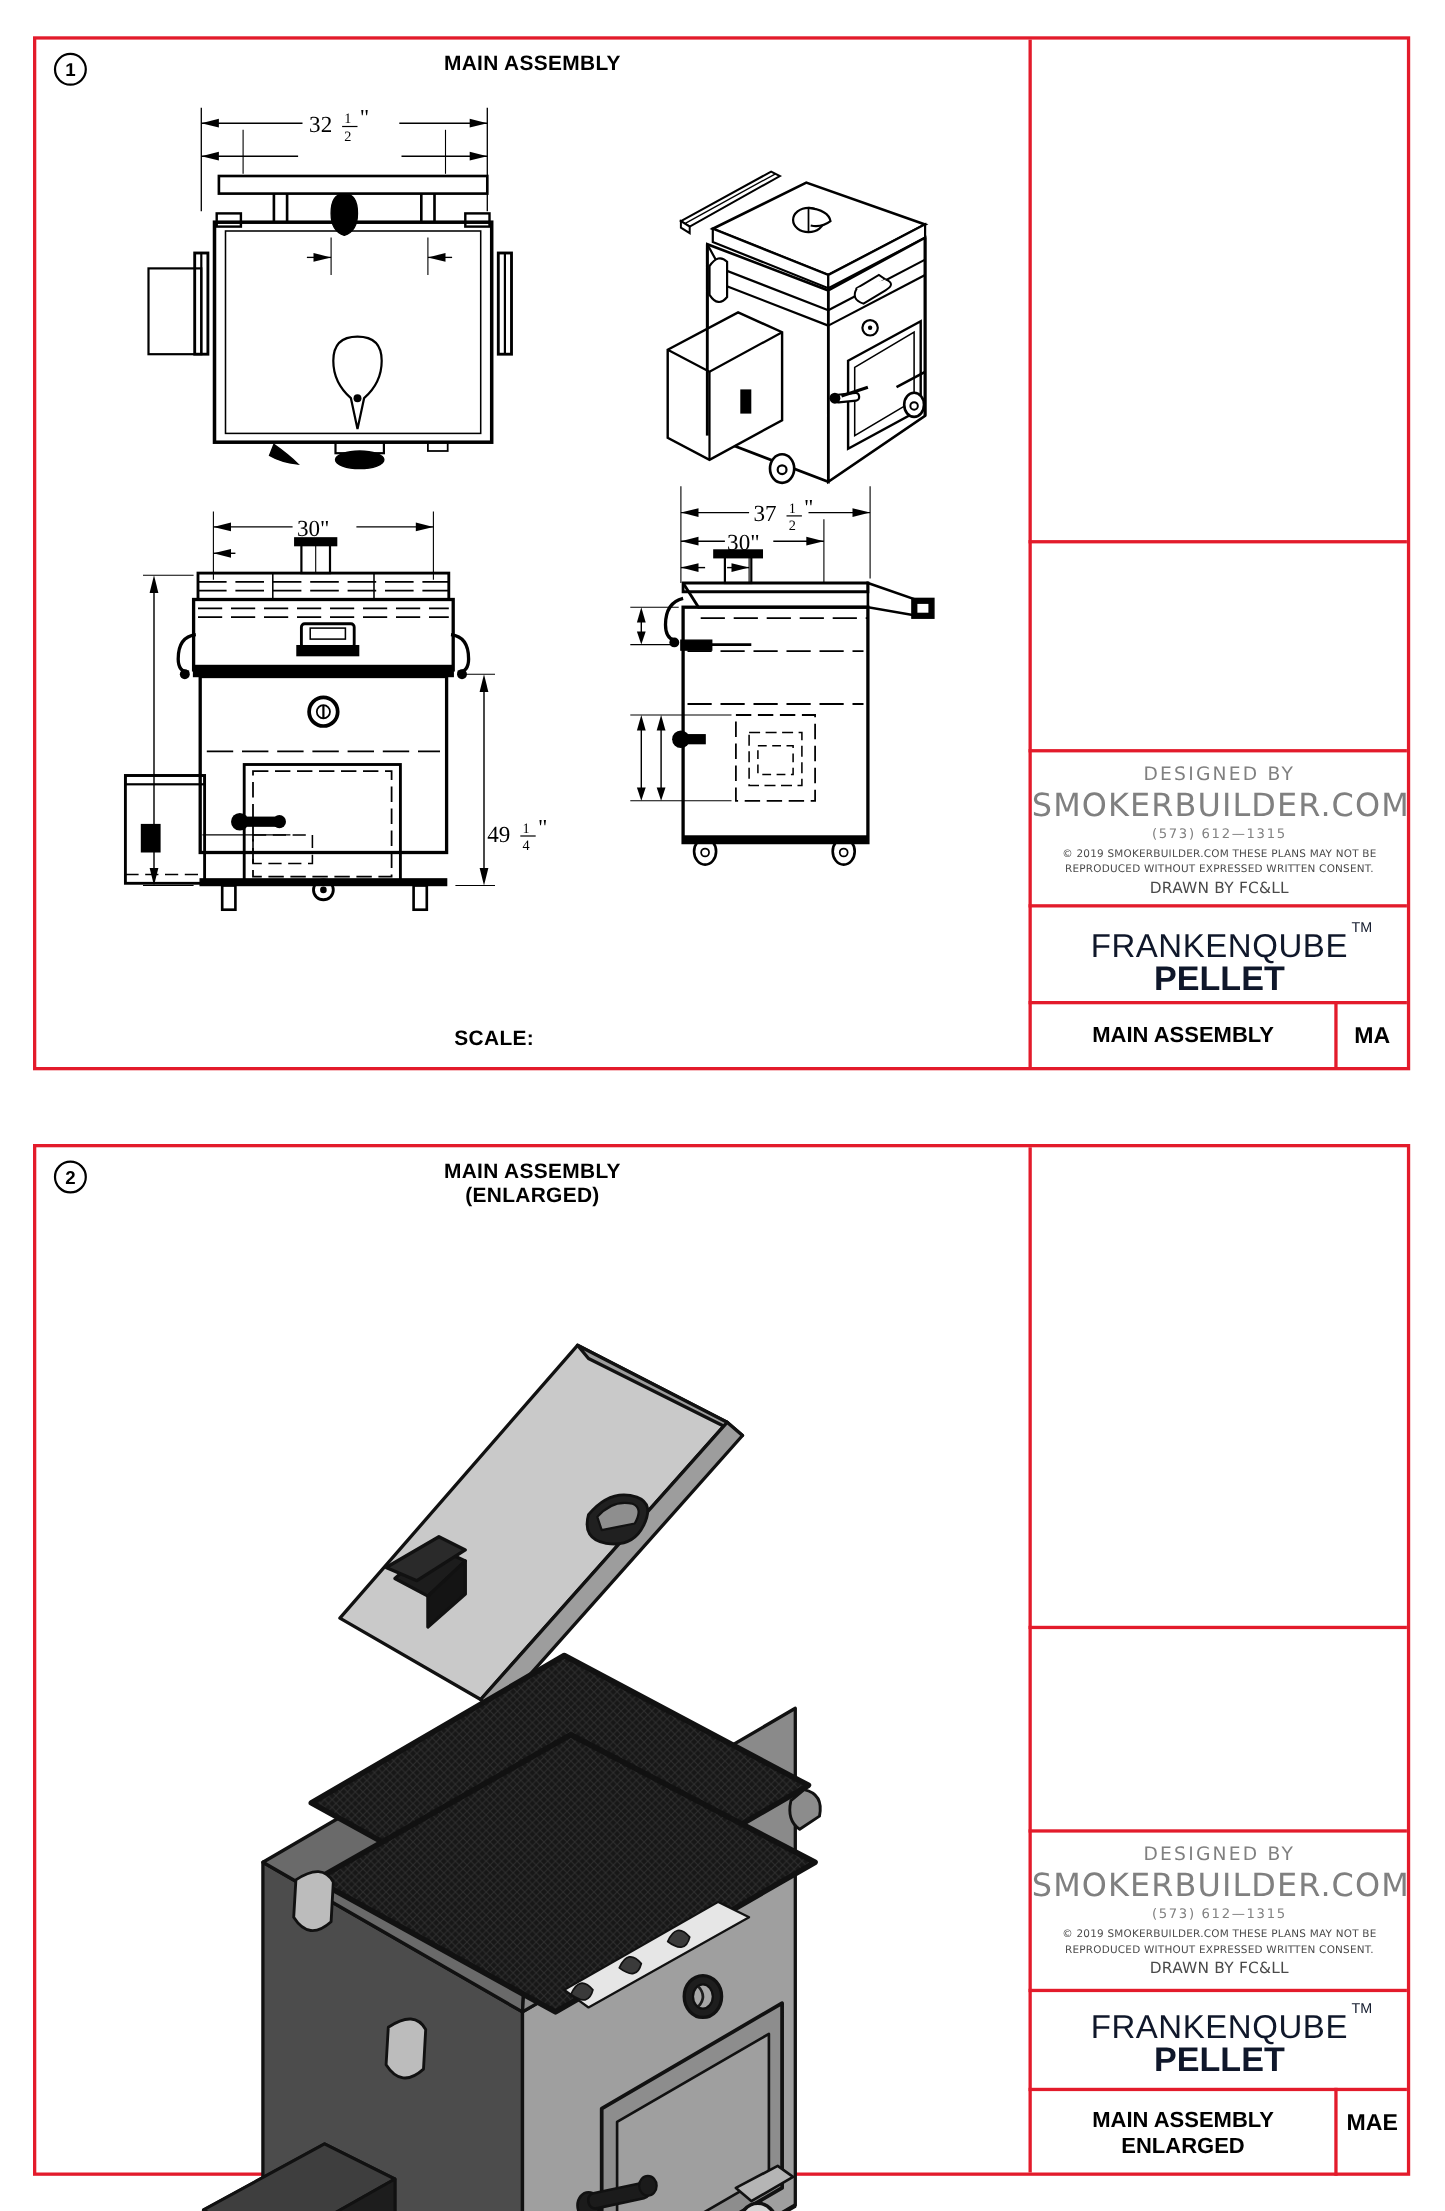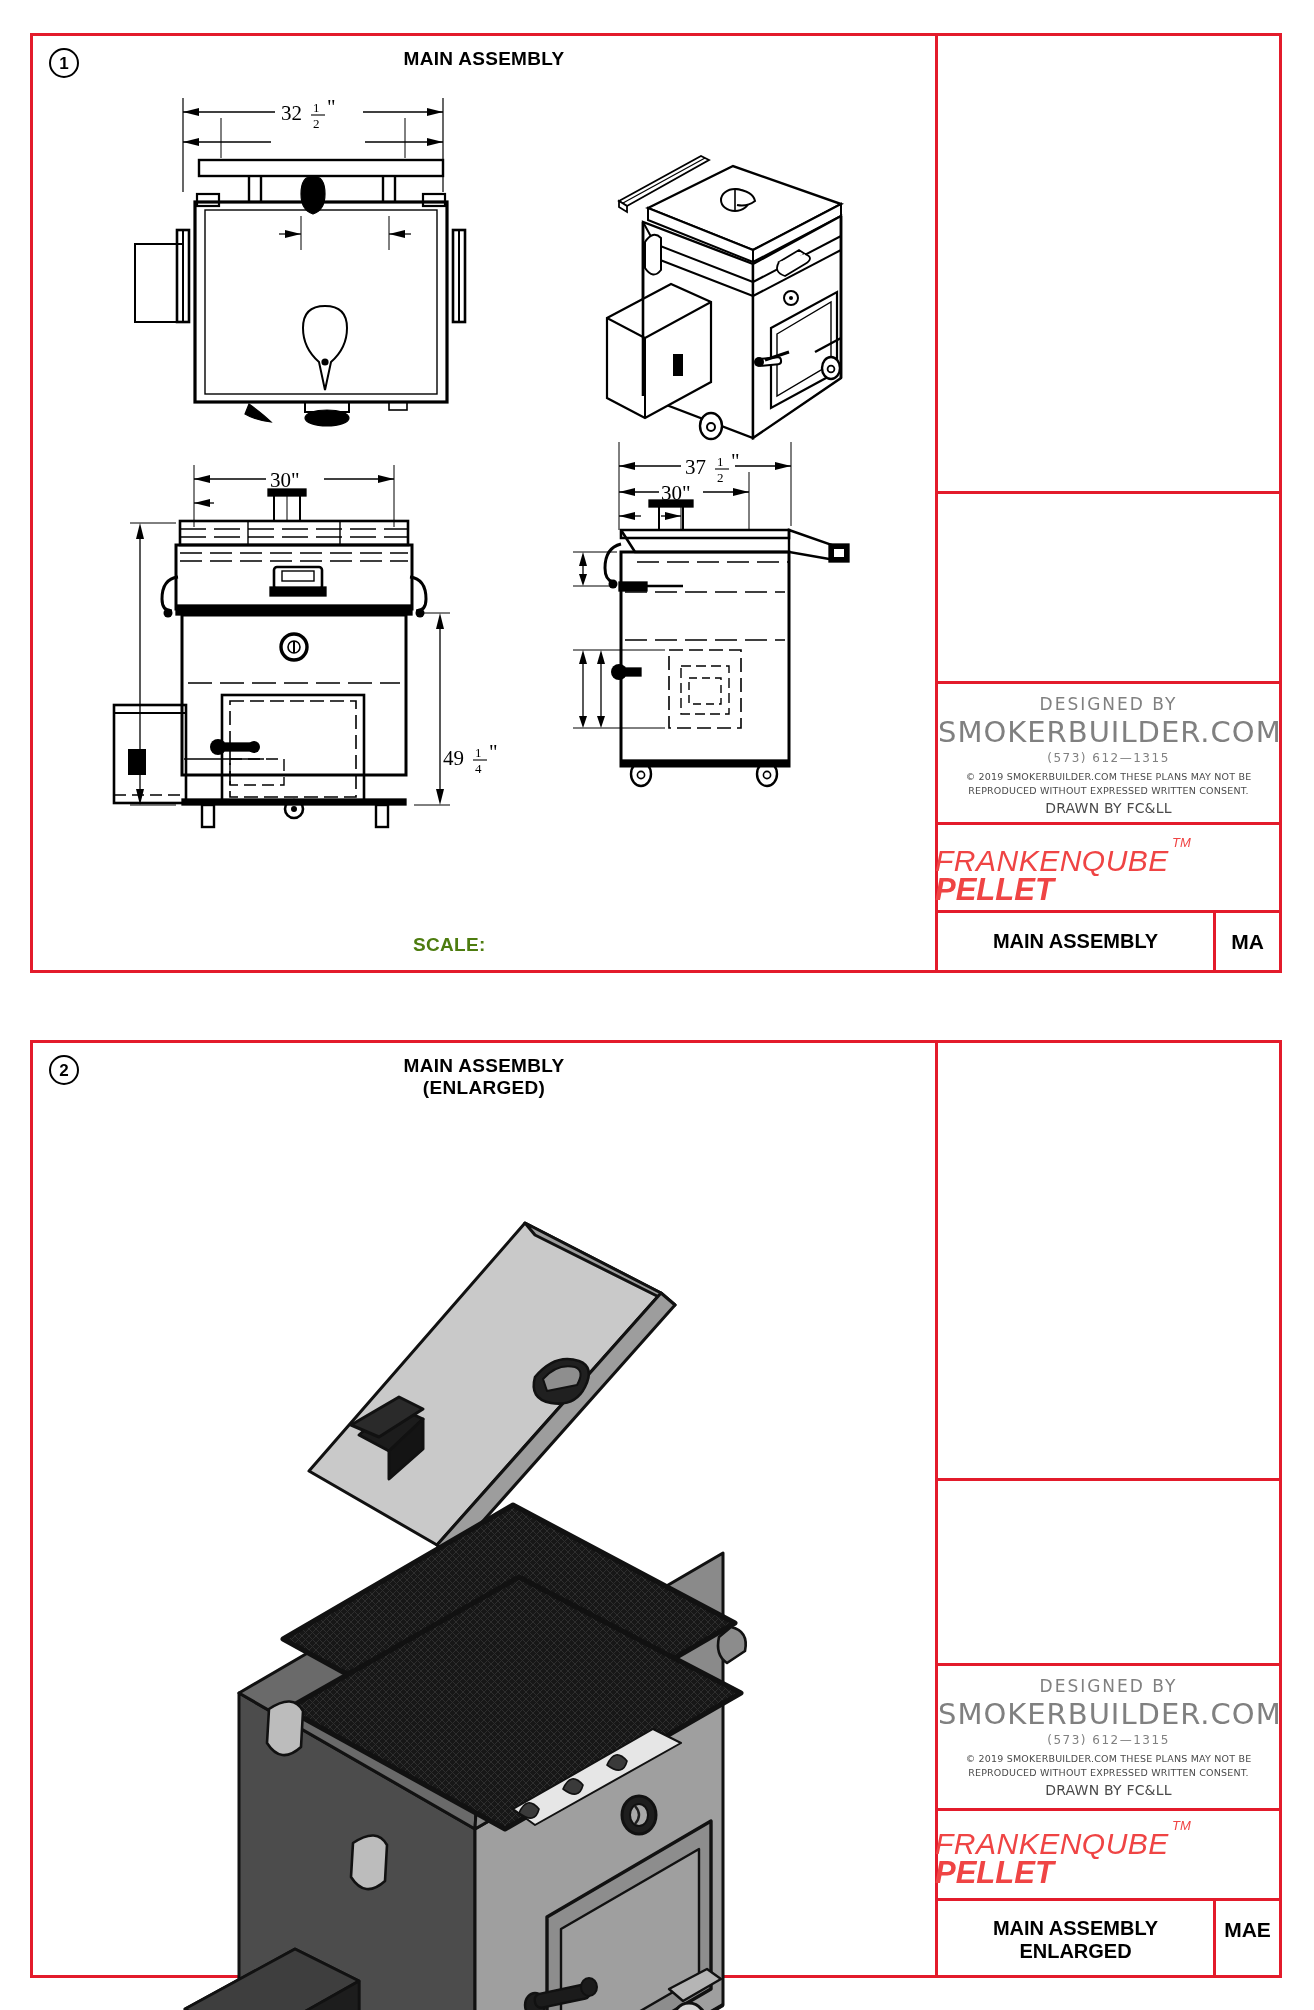--- a/index.html
+++ b/index.html
@@ -37,41 +37,41 @@
     font-size:17px;font-weight:700;color:#000;
     display:flex;align-items:center;justify-content:center;
     line-height:1;
   }
   .panel-title{
     position:absolute;text-align:center;
     font-size:19px;font-weight:700;color:#000;letter-spacing:.3px;
     line-height:1.18;
   }
   .scale-label{
-    position:absolute;font-size:19px;font-weight:700;color:#4d7c0f;
+    position:absolute;font-size:19px;font-weight:700;color:#000000;
     letter-spacing:.3px;
   }
 
   
   .tb{position:absolute;box-sizing:border-box;}
   .tb-designed{
     text-align:center;color:#808080;
     font-family:"DejaVu Sans", sans-serif;
   }
   .tb-designed .l1{font-size:17px;letter-spacing:2px;display:block;}
   .tb-designed .l2{font-size:29px;letter-spacing:1px;display:block;margin-top:1px;}
   .tb-designed .l3{font-size:12px;letter-spacing:1.5px;display:block;margin-top:2px;}
   .tb-copy{
     text-align:center;color:#4a4a4a;font-size:9.5px;line-height:1.45;
     letter-spacing:.2px;margin-top:5px;
     font-family:"DejaVu Sans", sans-serif;
   }
   .tb-copy .tiny{font-size:14px;}
   .brand{
-    position:absolute;left:0;right:0;color:#ef4444;font-style:italic;
+    position:absolute;left:0;right:0;text-align:center;color:#0f172a;
   }
   .brand .b1{
     font-size:30px;letter-spacing:.5px;display:inline-block;position:relative;
   }
   .brand .tm{
     font-size:13px;position:absolute;top:-9px;right:-22px;letter-spacing:0;
   }
   .brand .b2{font-size:31px;font-weight:700;display:block;margin-top:-6px;}
   .tb-name{
     position:absolute;display:flex;align-items:center;justify-content:center;

